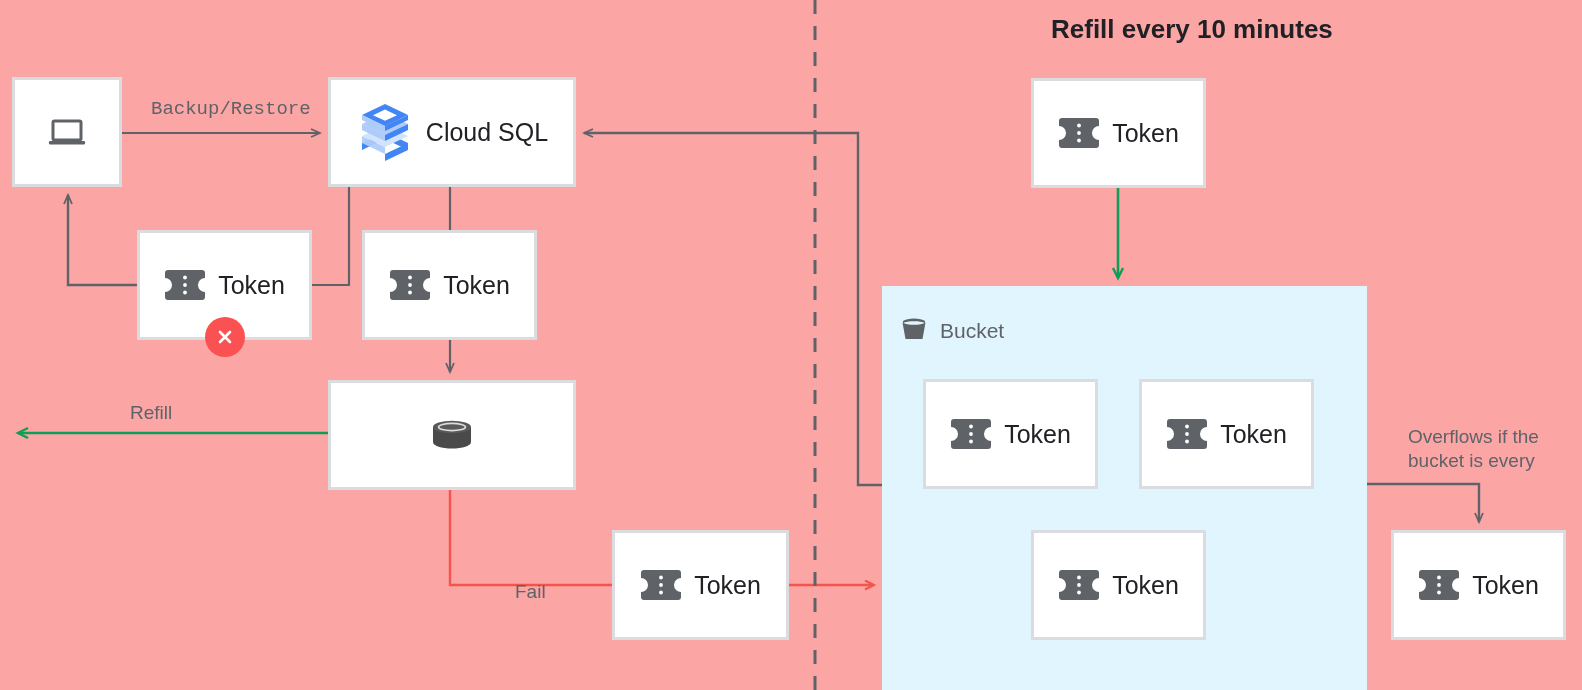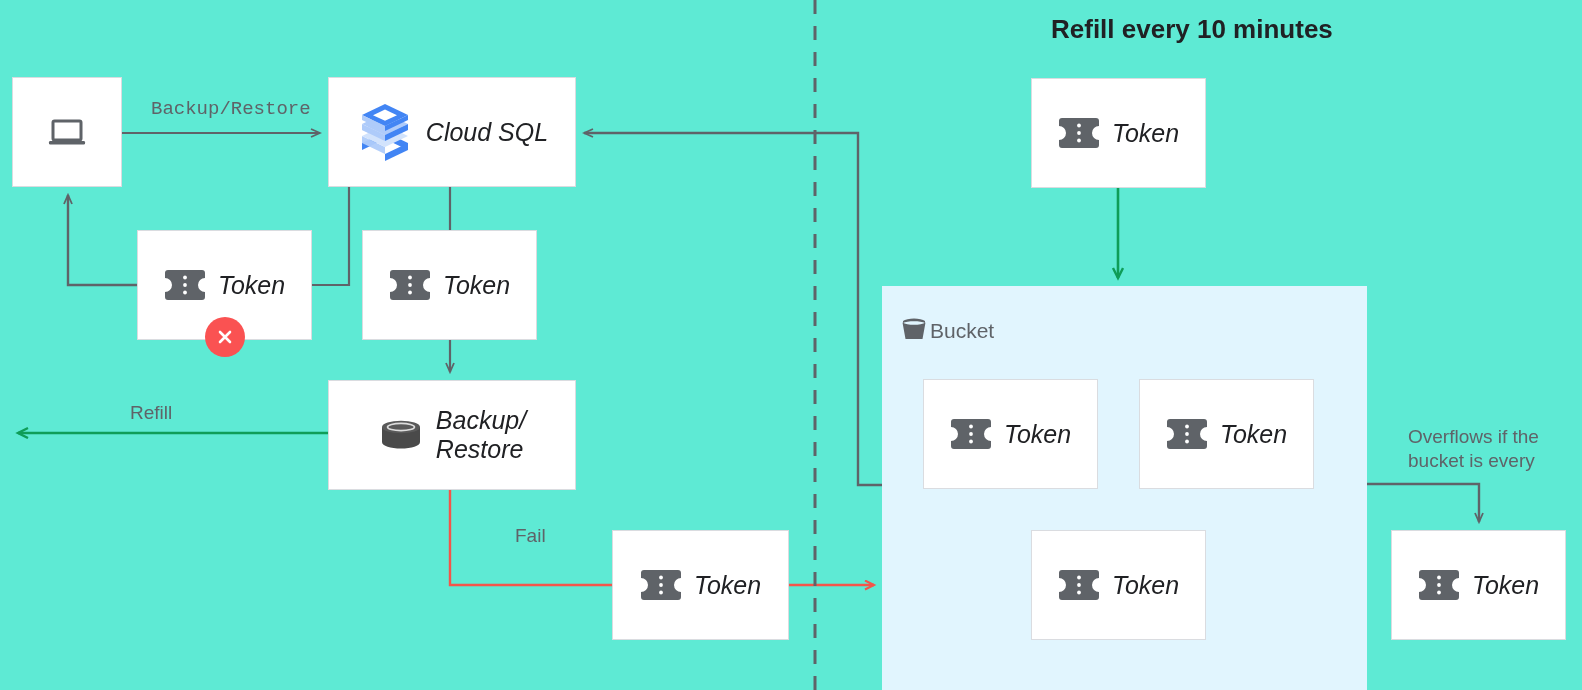--- a/index.html
+++ b/index.html
@@ -4,42 +4,41 @@
 <style>
   html, body {
     margin: 0;
     padding: 0;
     background: #ffffff;
   }
   #canvas {
     position: relative;
     width: 1582px;
     height: 690px;
-    background: #5eead4;
+    background: #fca5a5;
     font-family: "Liberation Sans", sans-serif;
     overflow: hidden;
   }
   svg.layer {
     position: absolute;
     left: 0;
     top: 0;
     width: 1582px;
     height: 690px;
     pointer-events: none;
   }
   .node {
     position: absolute;
     box-sizing: border-box;
     background: #ffffff;
-    border: 1px solid #0c4a6e;
+    border: 3px solid #0c4a6e;
     display: flex;
     align-items: center;
     justify-content: center;
     gap: 12px;
-    font-style: italic;
   }
   .node .label {
     font-size: 25px;
     color: #202124;
     line-height: 1.16;
     white-space: pre-line;
   }
   .node .ico {
     flex: 0 0 auto;
     display: block;
@@ -59,20 +58,21 @@
     white-space: nowrap;
   }
   #bucket-region {
     position: absolute;
     background: #e1f5fe;
   }
   #bucket-caption {
     position: absolute;
     display: flex;
     align-items: center;
+    gap: 10px;
     font-size: 21px;
     color: #5f6368;
   }
   #err-badge {
     position: absolute;
     width: 40px;
     height: 40px;
     border-radius: 50%;
     background: #fa5252;
     display: flex;
@@ -177,22 +177,20 @@
           <circle cx="21" cy="24.5" r="1.9" fill="#ffffff"></circle>
         </svg>
         <span class="label">Token</span>
       </div>
       <div class="node" style="left: 328px; top: 380px; width: 248px; height: 110px; border-color: rgb(218, 220, 224);">
         <svg class="ico" width="46" height="38" viewBox="0 0 46 38">
           <path d="M4,11 L4,26 C4,30 12.5,32.5 23,32.5 C33.5,32.5 42,30 42,26 L42,11 Z" fill="#4a4a4a"></path>
           <ellipse cx="23" cy="11" rx="19" ry="6.2" fill="#5a5a5a"></ellipse>
           <ellipse cx="23" cy="11" rx="13.5" ry="3.6" fill="none" stroke="#dddddd" stroke-width="1.6"></ellipse>
         </svg>
-        <span class="label">Backup/
-Restore</span>
       </div>
       <div class="node" style="left: 612px; top: 530px; width: 177px; height: 110px; border-color: rgb(218, 220, 224);">
         <svg class="ico" width="42" height="34" viewBox="0 0 42 34">
           <path d="M4,2 H38 A3,3 0 0 1 41,5 V10 A7,7 0 0 0 41,24 V29 A3,3 0 0 1 38,32 H4 A3,3 0 0 1 1,29 V24 A7,7 0 0 0 1,10 V5 A3,3 0 0 1 4,2 Z" fill="#5f6368"></path>
           <circle cx="21" cy="9.5" r="1.9" fill="#ffffff"></circle>
           <circle cx="21" cy="17" r="1.9" fill="#ffffff"></circle>
           <circle cx="21" cy="24.5" r="1.9" fill="#ffffff"></circle>
         </svg>
         <span class="label">Token</span>
       </div>
@@ -239,21 +237,21 @@
           <circle cx="21" cy="17" r="1.9" fill="#ffffff"></circle>
           <circle cx="21" cy="24.5" r="1.9" fill="#ffffff"></circle>
         </svg>
         <span class="label">Token</span>
       </div>
     </div>
 
   <div id="edge-labels">
       <div class="edge-label" style="left: 151px; top: 98px; color: rgb(95, 99, 104); font-family: Liberation Mono, monospace;">Backup/Restore</div>
       <div class="edge-label" style="left: 130px; top: 401px; color: rgb(95, 99, 104);">Refill</div>
-      <div class="edge-label" style="left: 515px; top: 524px; color: rgb(95, 99, 104);">Fail</div>
+      <div class="edge-label" style="left: 515px; top: 580px; color: rgb(95, 99, 104);">Fail</div>
       <div class="edge-label" style="left: 1408px; top: 425px; color: rgb(95, 99, 104);">Overflows if the
 bucket is every</div>
     </div>
 
   <div id="err-badge" style="left: 205px; top: 317px; background: rgb(250, 82, 82);">
     <svg width="22" height="22" viewBox="0 0 22 22">
       <path d="M6,6 L16,16 M16,6 L6,16" stroke="#ffffff" stroke-width="2.6" stroke-linecap="round"></path>
     </svg>
   </div>
 

